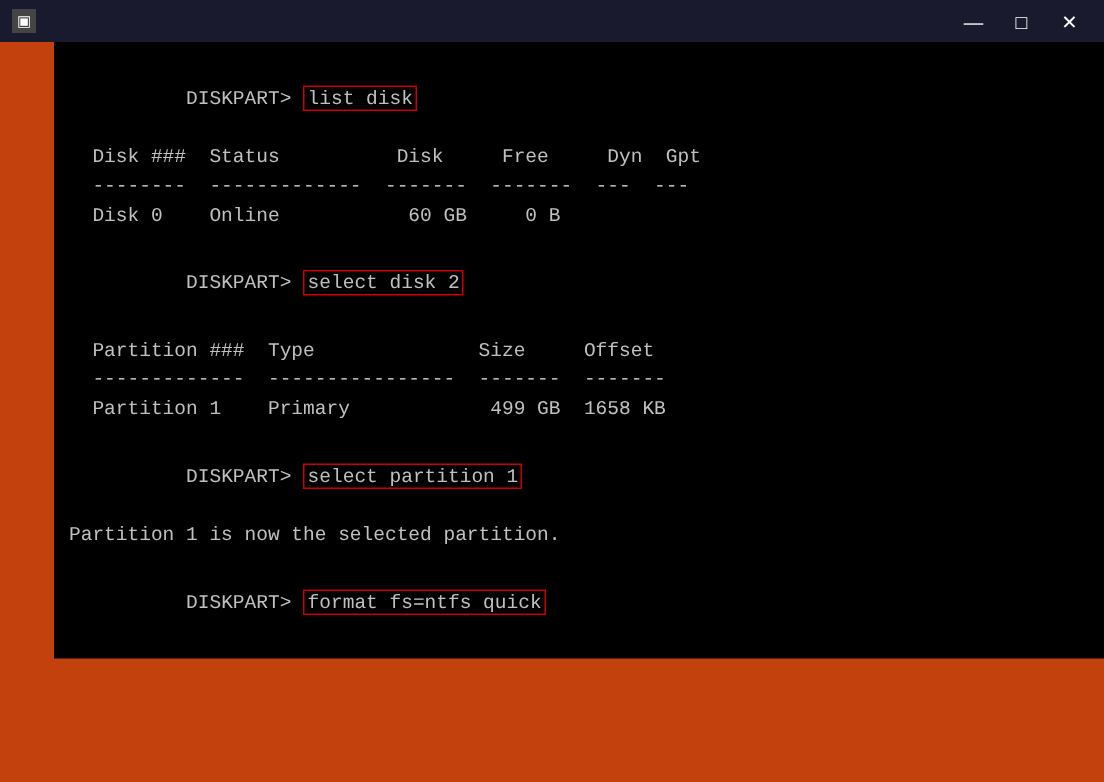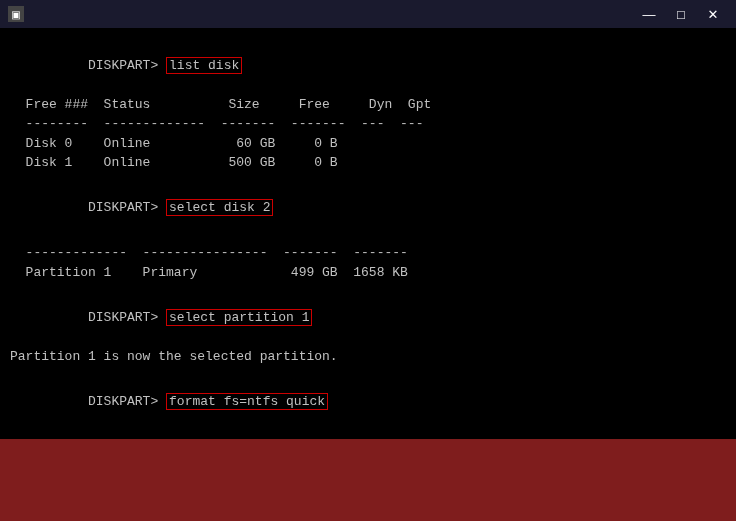--- a/index.html
+++ b/index.html
@@ -80,21 +80,22 @@
 
     .scrollbar-container {
       display: flex;
       flex: 1;
       overflow: hidden;
     }
 
     .terminal-scroll {
       flex: 1;
       overflow-y: scroll;
-      background: #7f1d1d;
+      background: #c2410c;
+      padding-left: 36px;
     }
 
     .terminal-scroll::-webkit-scrollbar {
       width: 16px;
     }
 
     .terminal-scroll::-webkit-scrollbar-track {
       background: #c0c0c0;
     }
 
@@ -143,33 +144,33 @@
   </div>
 
   <div class="scrollbar-container">
     <div class="terminal-scroll">
       <div class="terminal-content">
 
         <div class="line">
           <span class="prompt">DISKPART&gt;</span><span> </span><span class="command-box">list disk</span>
         </div>
 
-        <div class="line">  Free ###  Status          Size     Free     Dyn  Gpt</div>
+        <div class="line">  Disk ###  Status          Disk     Free     Dyn  Gpt</div>
         <div class="line">  --------  -------------  -------  -------  ---  ---</div>
         <div class="line">  Disk 0    Online           60 GB     0 B</div>
-        <div class="line">  Disk 1    Online          500 GB     0 B</div>
 
         <div class="spacer"></div>
 
         <div class="line">
           <span class="prompt">DISKPART&gt;</span><span> </span><span class="command-box">select disk 2</span>
         </div>
 
         <div class="spacer"></div>
 
+        <div class="line">  Partition ###  Type              Size     Offset</div>
         <div class="line">  -------------  ----------------  -------  -------</div>
         <div class="line">  Partition 1    Primary            499 GB  1658 KB</div>
 
         <div class="spacer"></div>
 
         <div class="line">
           <span class="prompt">DISKPART&gt;</span><span> </span><span class="command-box">select partition 1</span>
         </div>
         <div class="line">Partition 1 is now the selected partition.</div>
 

